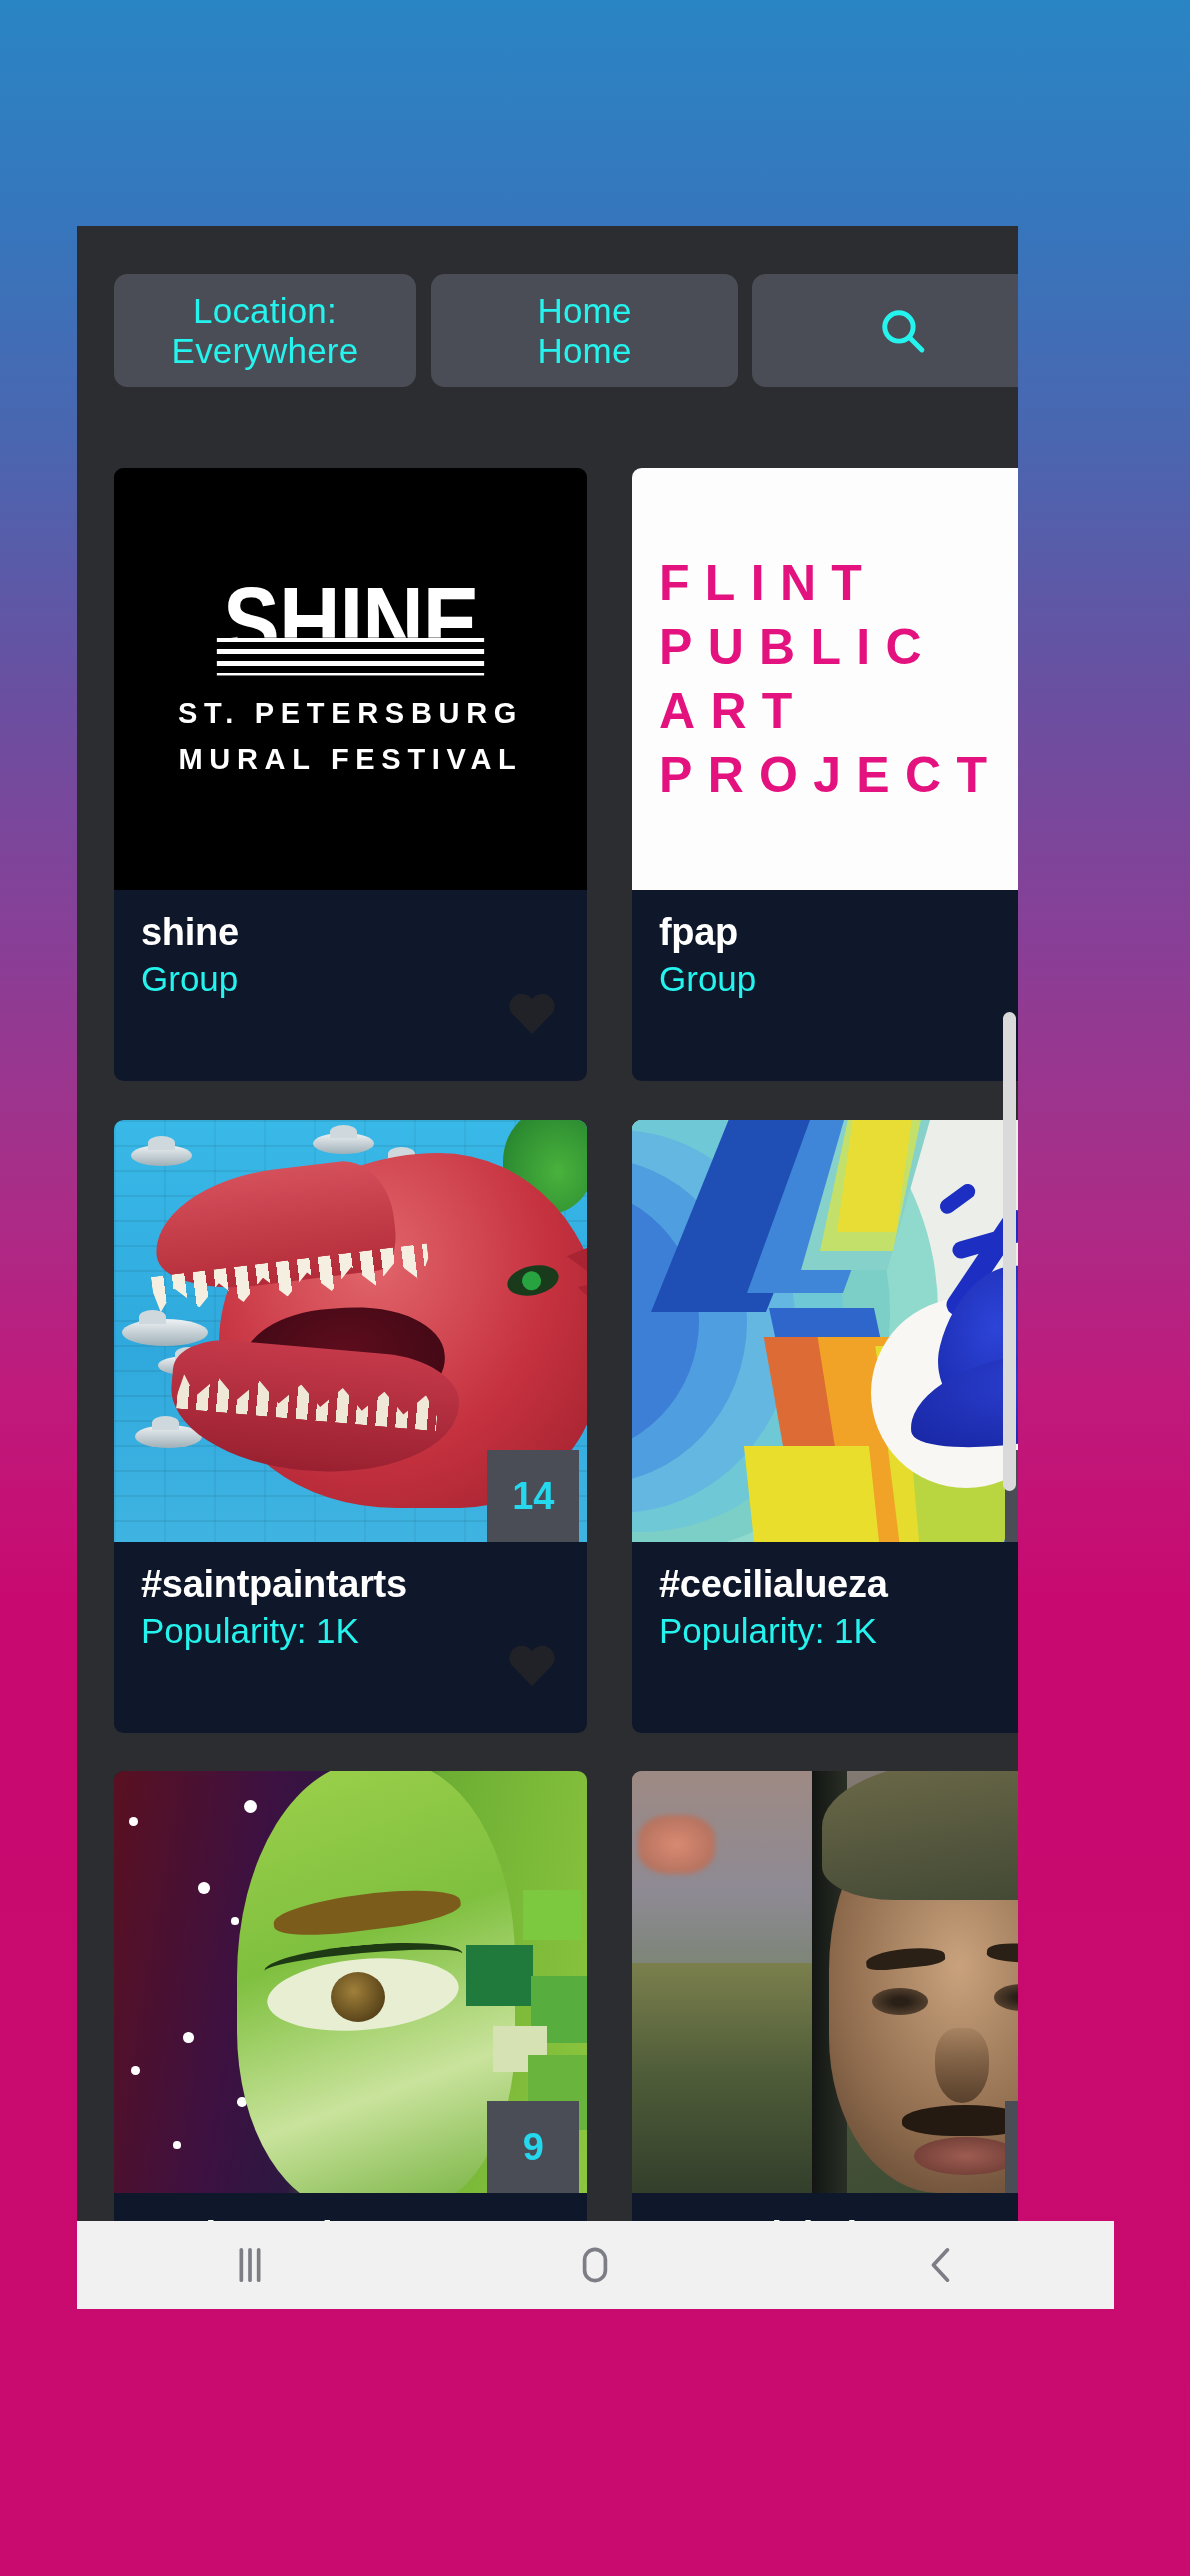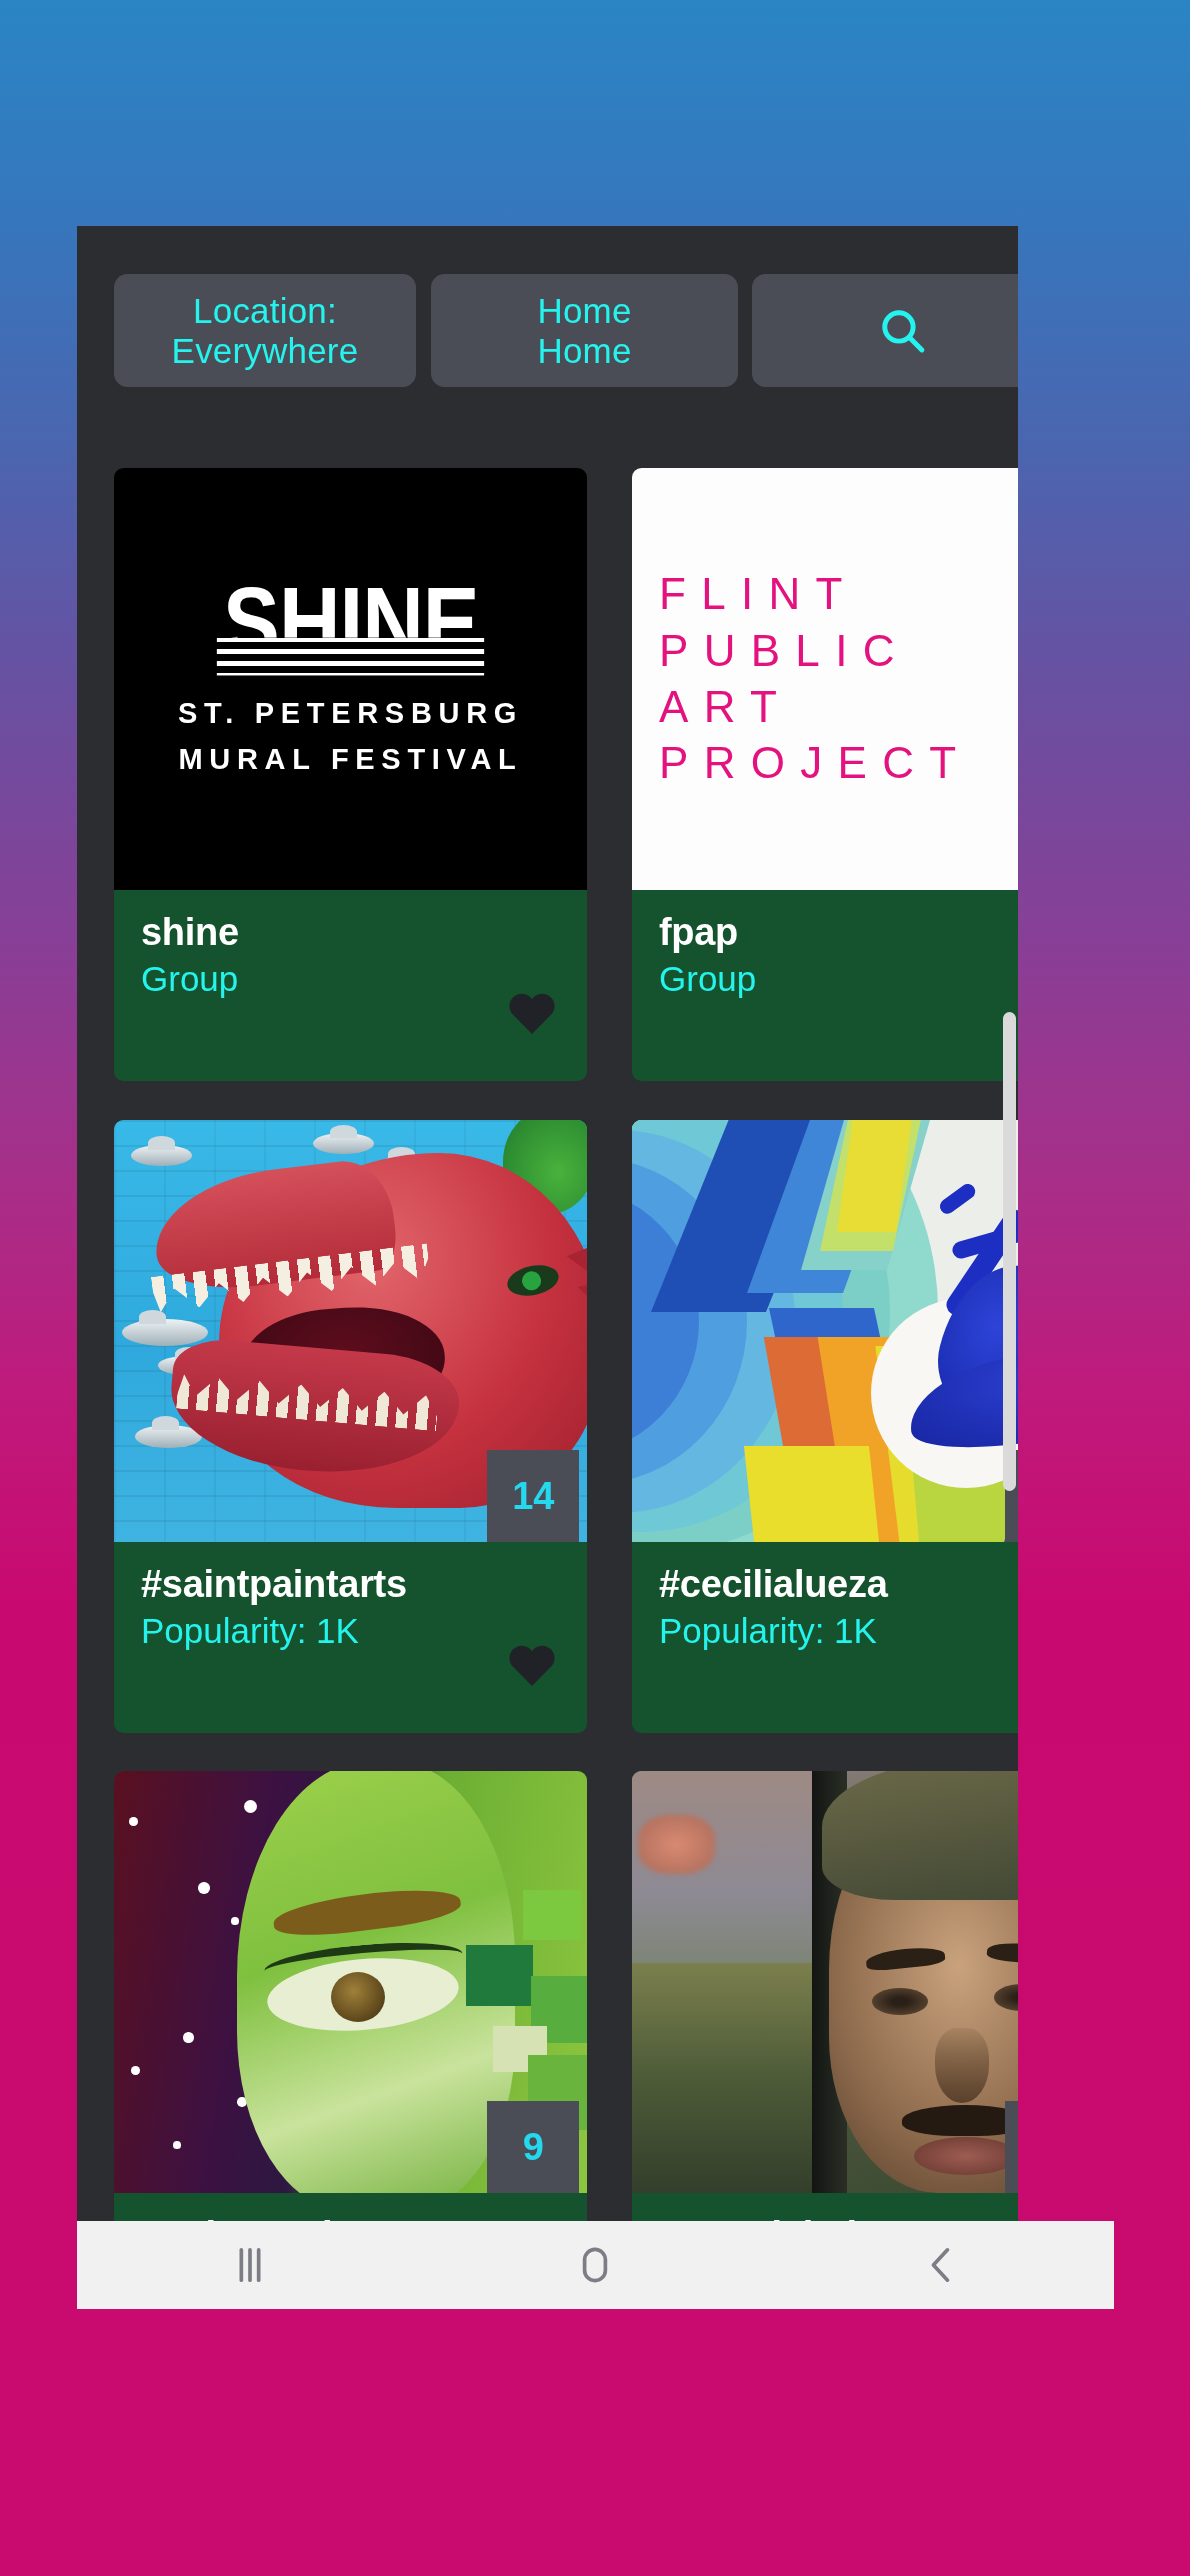--- a/index.html
+++ b/index.html
@@ -51,21 +51,21 @@
   .search-glyph { width:54px; height:54px; display:block; }
 
   
   #grid {
     position:absolute; left:0; top:173px;
     width:1037px; height:1911px;
   }
   .card {
     position:absolute;
     width:473px;
-    background:#14532d;
+    background:#0f172a;
     border-radius:9.6px;
     overflow:hidden;
   }
   .thumb { position:relative; width:473px; overflow:hidden; }
   .meta  { padding:21px 27px 0 27px; position:relative; height:192px; }
   .meta .title {
     color:#ffffff; font-weight:bold; font-size:38px; letter-spacing:-0.3px;
     white-space:nowrap;
   }
   .meta .sub {
@@ -120,21 +120,21 @@
   .shine-sub1 { margin-top:33px; }
   .shine-sub2 { margin-top:13px; }
 
   
   .art-fpap {
     width:100%; height:100%; background:#fdfdfd;
     display:flex; flex-direction:column; justify-content:center;
     padding-left:27px;
   }
   .fpap-line {
-    color:#e3127f; font-weight:normal; font-size:44px;
+    color:#e3127f; font-weight:bold; font-size:50px;
     letter-spacing:15.3px; line-height:1.28;
   }
 
   
   .art-dino { width:100%; height:100%; position:relative;
       background:linear-gradient(180deg,#39b9e8 0%,#2fa9dd 55%,#3fb4e2 100%); overflow:hidden; }
   .brick {
     position:absolute; inset:0;
     background-image:
       repeating-linear-gradient(to bottom, rgba(0,0,0,.07) 0 1.9px, transparent 1.9px 25px),

